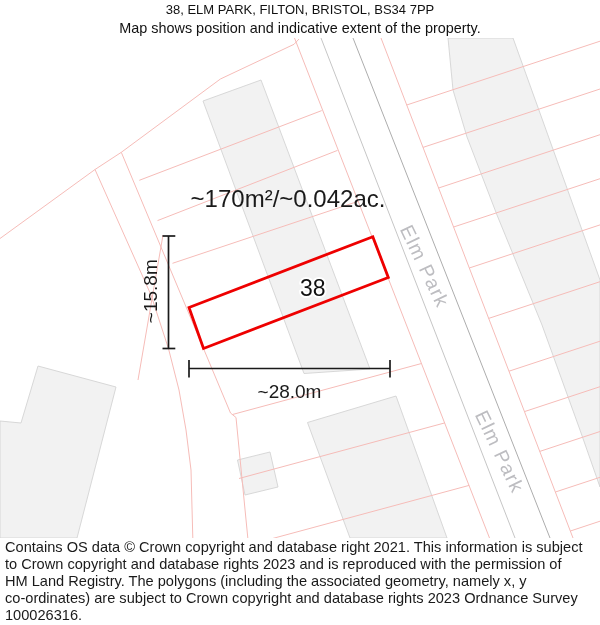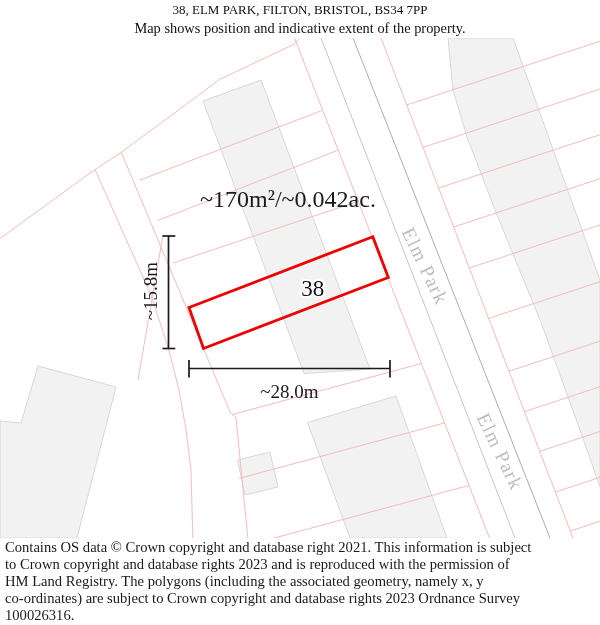--- a/index.html
+++ b/index.html
@@ -1,17 +1,17 @@
 <!DOCTYPE html>
 <html><head>
 <meta charset="utf-8">
 <style>
 html,body{margin:0;padding:0;background:#fff;width:600px;height:625px;overflow:hidden;
 font-family:"Liberation Sans",sans-serif;}
-#page{position:relative;width:600px;height:622px;font-family:Liberation Serif, serif;}
+#page{position:relative;width:600px;height:622px;}
 svg{position:absolute;left:0;top:0;}
 </style>
 </head>
 <body>
 <div id="page">
 <svg width="600" height="625" viewBox="0 0 600 625">
   <defs>
     <clipPath id="mapclip">
           <rect x="0" y="38" width="600" height="500"></rect>
         </clipPath>

